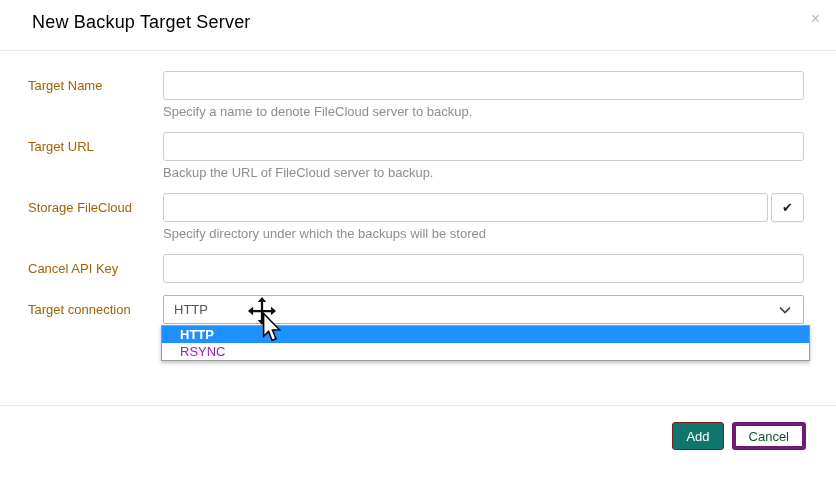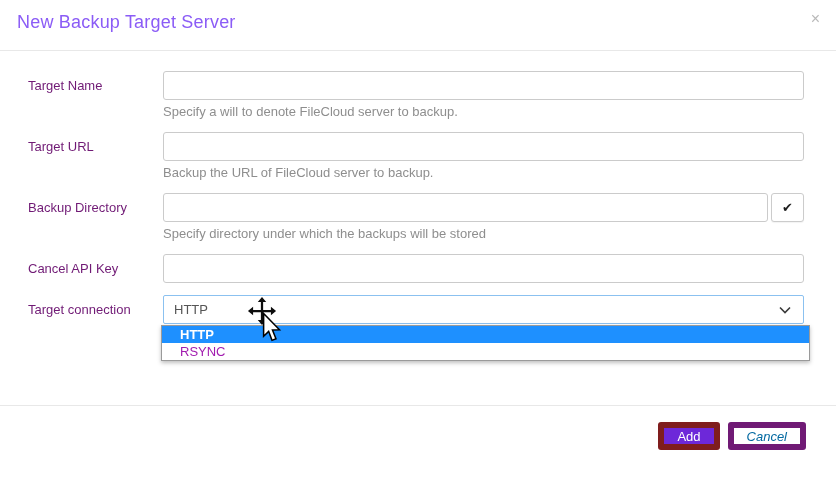--- a/index.html
+++ b/index.html
@@ -7,34 +7,34 @@
     width: 836px; height: 487px;
     font-family: "Liberation Sans", sans-serif;
     background: #ffffff; color: #3f3f3f;
     position: relative; overflow: hidden;
   }
   .dialog { position: absolute; inset: 0; background: #fff; }
 
   
   .dialog-header { height: 50px; border-bottom: 1px solid #e8e8e8; position: relative; }
   .dialog-title {
-    position: absolute; left: 17px; top: 12px;
-    font-size: 18px; color: #8b5cf6; letter-spacing: .2px;
+    position: absolute; left: 32px; top: 12px;
+    font-size: 18px; color: #000000; letter-spacing: .2px;
   }
   .close-btn {
     position: absolute; right: 16px; top: 11px;
     font-size: 16px; color: #b9b9b9; line-height: 16px;
     cursor: pointer; background: none; border: none; padding: 0;
     font-family: "Liberation Sans", sans-serif;
   }
 
   
   .dialog-body { padding: 20px 32px 0 28px; }
   .form-row { display: flex; margin-bottom: 12px; }
-  .form-label { width: 135px; flex: none; padding-top: 7px; font-size: 13px; color: #701a75; }
+  .form-label { width: 135px; flex: none; padding-top: 7px; font-size: 13px; color: #a16207; }
   .form-col { flex: 1; min-width: 0; position: relative; }
   .text-input {
     width: 100%; height: 29px; box-sizing: border-box;
     border: 1px solid #cbcbcb; border-radius: 3px;
     padding: 0 8px; font-size: 13px; color: #3f3f3f;
     font-family: "Liberation Sans", sans-serif; outline: none; background: #fff;
   }
   .help-text { font-size: 13px; line-height: 16px; color: #8e8e8e; margin-top: 4px; }
 
   .input-group { display: flex; }
@@ -71,56 +71,56 @@
   .dialog-footer {
     position: absolute; left: 0; right: 0; top: 405px;
     border-top: 1px solid #e8e8e8;
     padding: 16px 30px 0 30px;
     display: flex; justify-content: flex-end; gap: 8px;
   }
   .btn {
     height: 28px; padding: 0 13px; font-size: 13px; border-radius: 3px;
     cursor: pointer; font-family: "Liberation Sans", sans-serif;
   }
-  .btn-add { background: #6d28d9; border: 6px solid #7f1d1d; color: #fff; }
-  .btn-cancel { background: #fff; border: 6px solid #701a75; color: #0369a1; font-style: italic; }
+  .btn-add { background: #0f766e; border: 1px solid #7f1d1d; color: #fff; }
+  .btn-cancel { background: #fff; border: 4px solid #701a75; color: #14532d; }
 
   
   .cursor-overlay { position: absolute; pointer-events: none; z-index: 50; }
 </style>
 </head>
 <body>
 
 <div class="dialog">
 
   <div class="dialog-header">
     <div class="dialog-title">New Backup Target Server</div>
     <button class="close-btn">×</button>
   </div>
 
   <div class="dialog-body">
 
     <div class="form-row">
       <div class="form-label">Target Name</div>
       <div class="form-col">
         <input class="text-input" type="text" value="" style="">
-        <div class="help-text">Specify a will to denote FileCloud server to backup.</div>
+        <div class="help-text">Specify a name to denote FileCloud server to backup.</div>
       </div>
     </div>
 
     <div class="form-row">
       <div class="form-label">Target URL</div>
       <div class="form-col">
         <input class="text-input" type="text" value="" style="">
         <div class="help-text">Backup the URL of FileCloud server to backup.</div>
       </div>
     </div>
 
     <div class="form-row">
-      <div class="form-label">Backup Directory</div>
+      <div class="form-label">Storage FileCloud</div>
       <div class="form-col">
         <div class="input-group">
           <input class="text-input" type="text" value="" style="">
           <button class="check-btn">
               <span>✔</span>
             </button>
         </div>
         <div class="help-text">Specify directory under which the backups will be stored</div>
       </div>
     </div>

